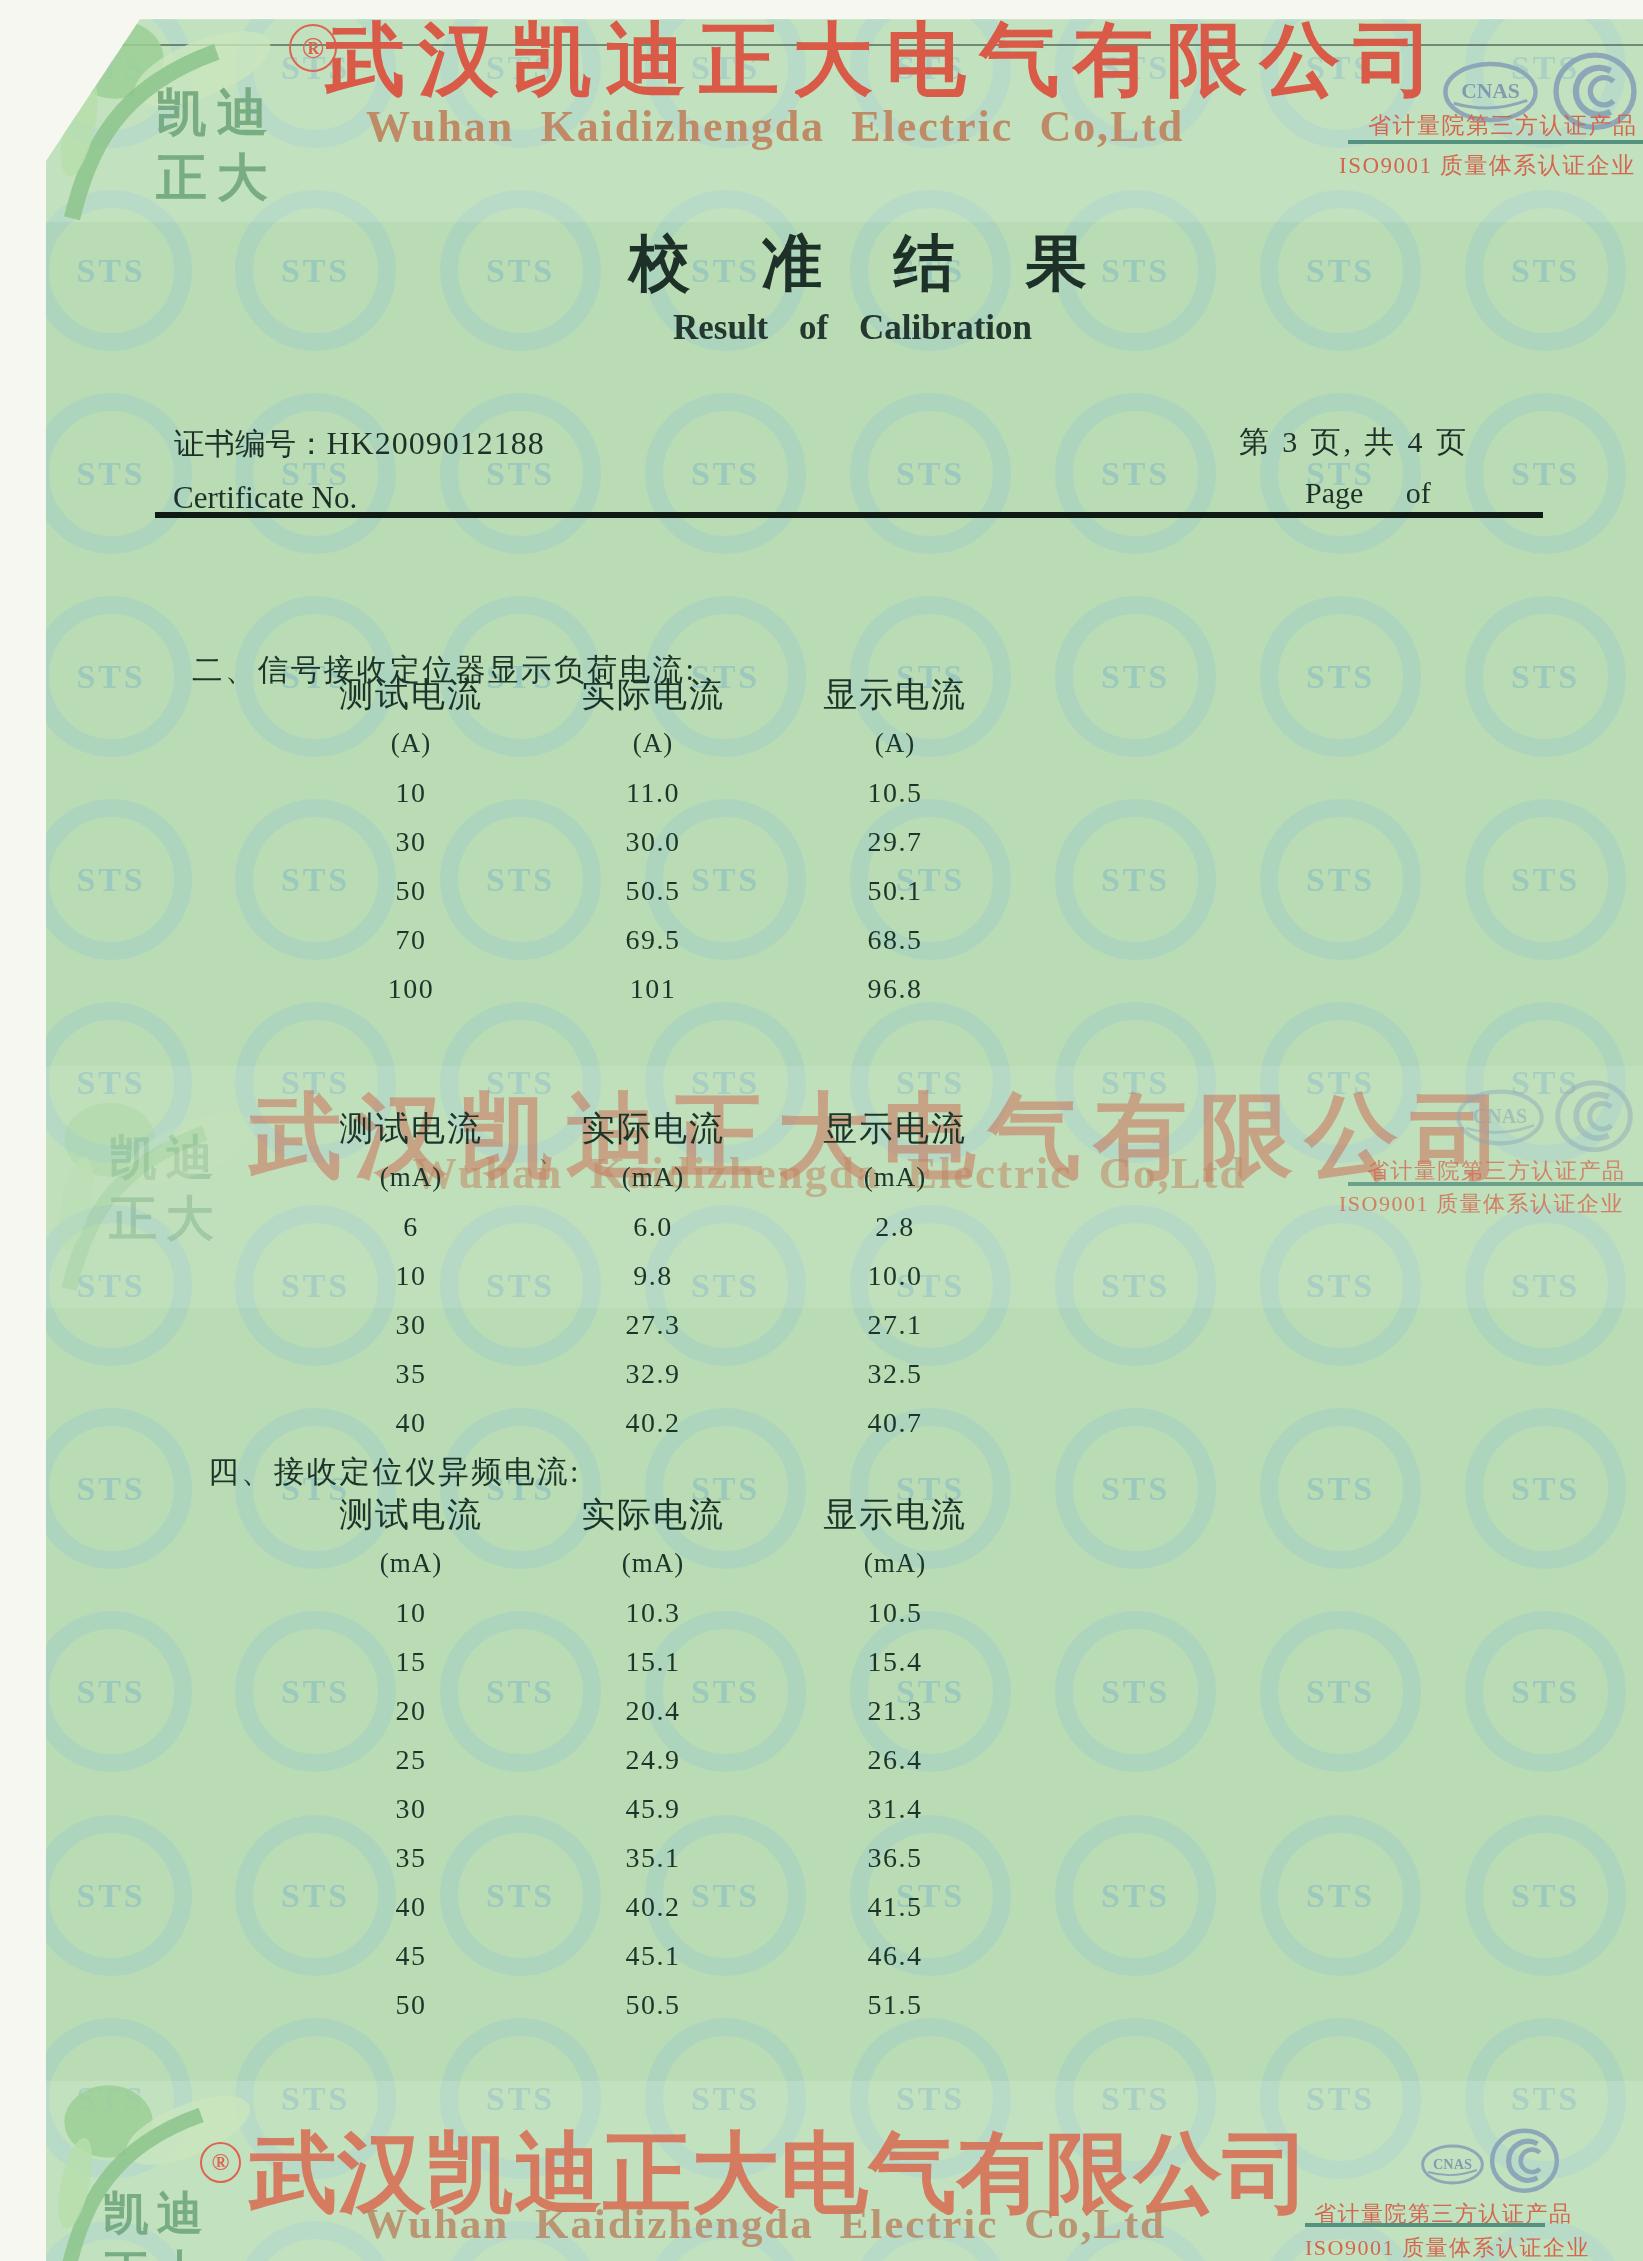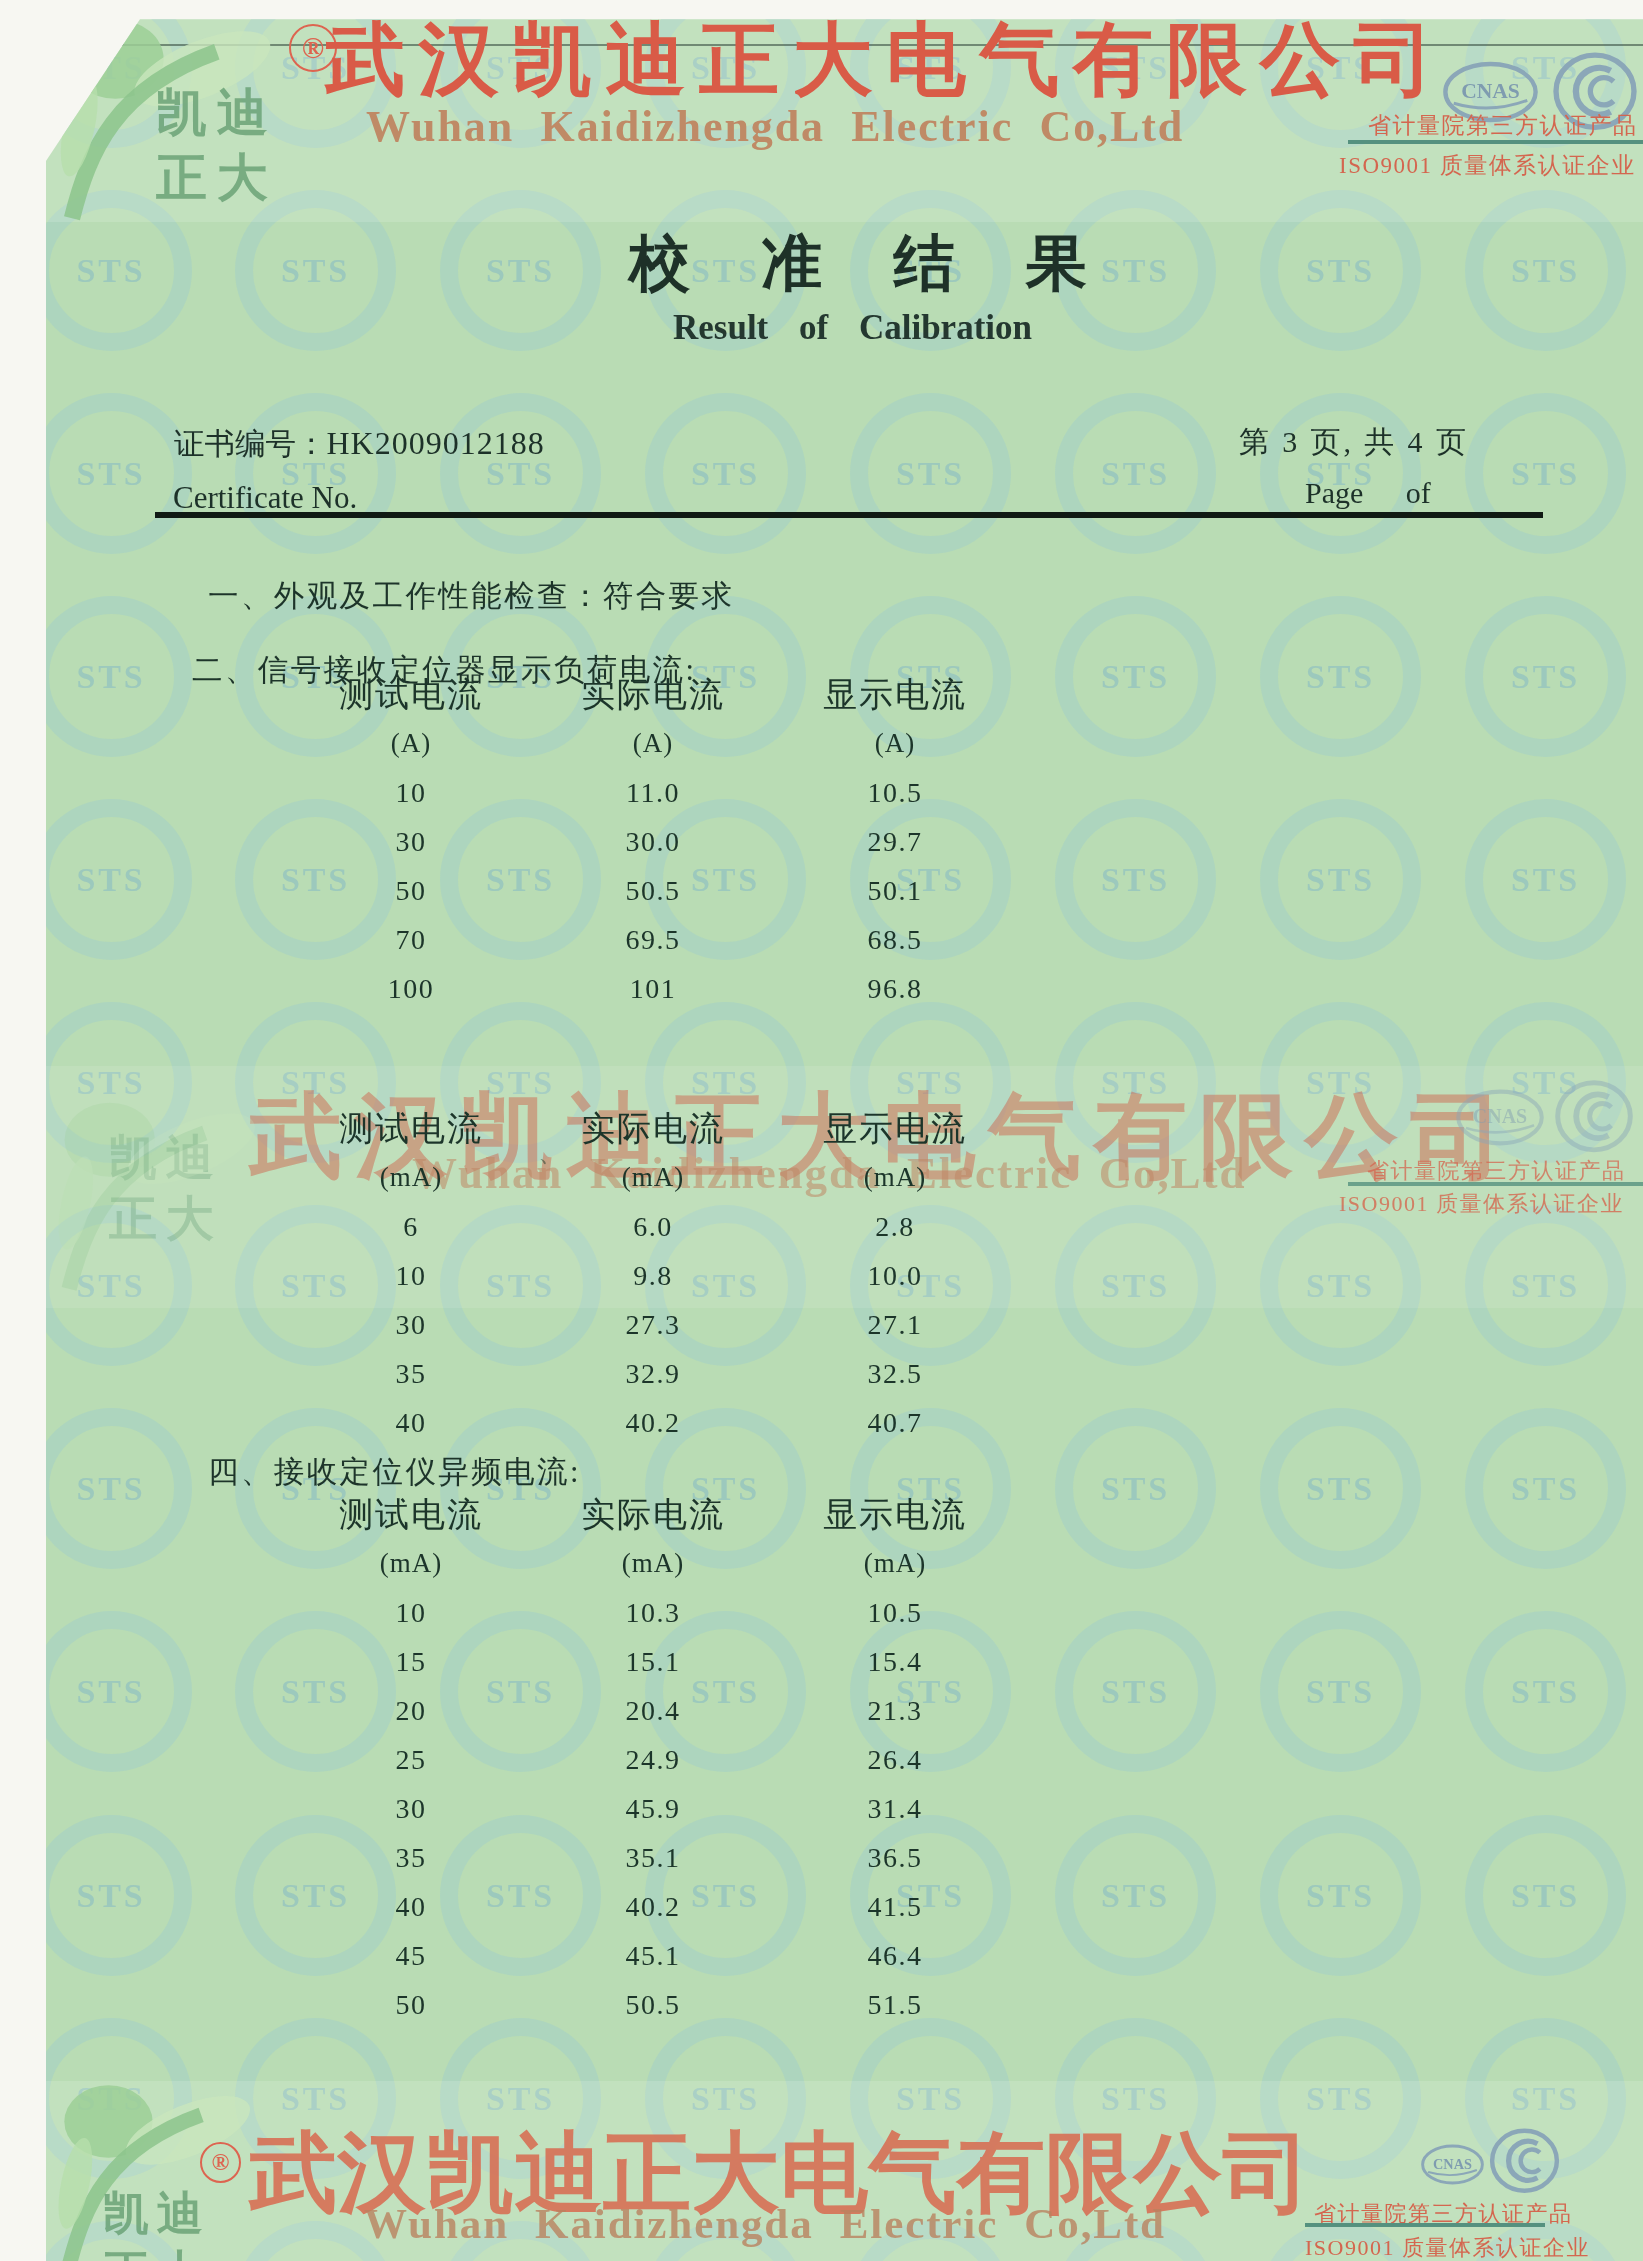--- a/index.html
+++ b/index.html
@@ -223,21 +223,20 @@
 
     <div class="abs title-cn">校 准 结 果</div>
     <div class="abs title-en">Result of Calibration</div>
 
     <div class="abs cert-row"><span>证书编号：</span><span class="cert-no">HK2009012188</span></div>
     <div class="abs cert-en">Certificate No.</div>
     <div class="abs page-cn">第 3 页, 共 4 页</div>
     <div class="abs page-en">Page of</div>
     <div class="abs rule-thick"></div>
 
-    <div class="abs sec s1">一、外观及工作性能检查：符合要求</div>
     <div class="abs sec s2">二、信号接收定位器显示负荷电流:</div>
     <div class="tbl t0">
         <div class="trow thead-row">
           <span class="tcell">测试电流</span>
           <span class="tcell">实际电流</span>
           <span class="tcell">显示电流</span>
         </div>
         <div class="trow tunit-row">
           <span class="tcell">(A)</span>
           <span class="tcell">(A)</span>

